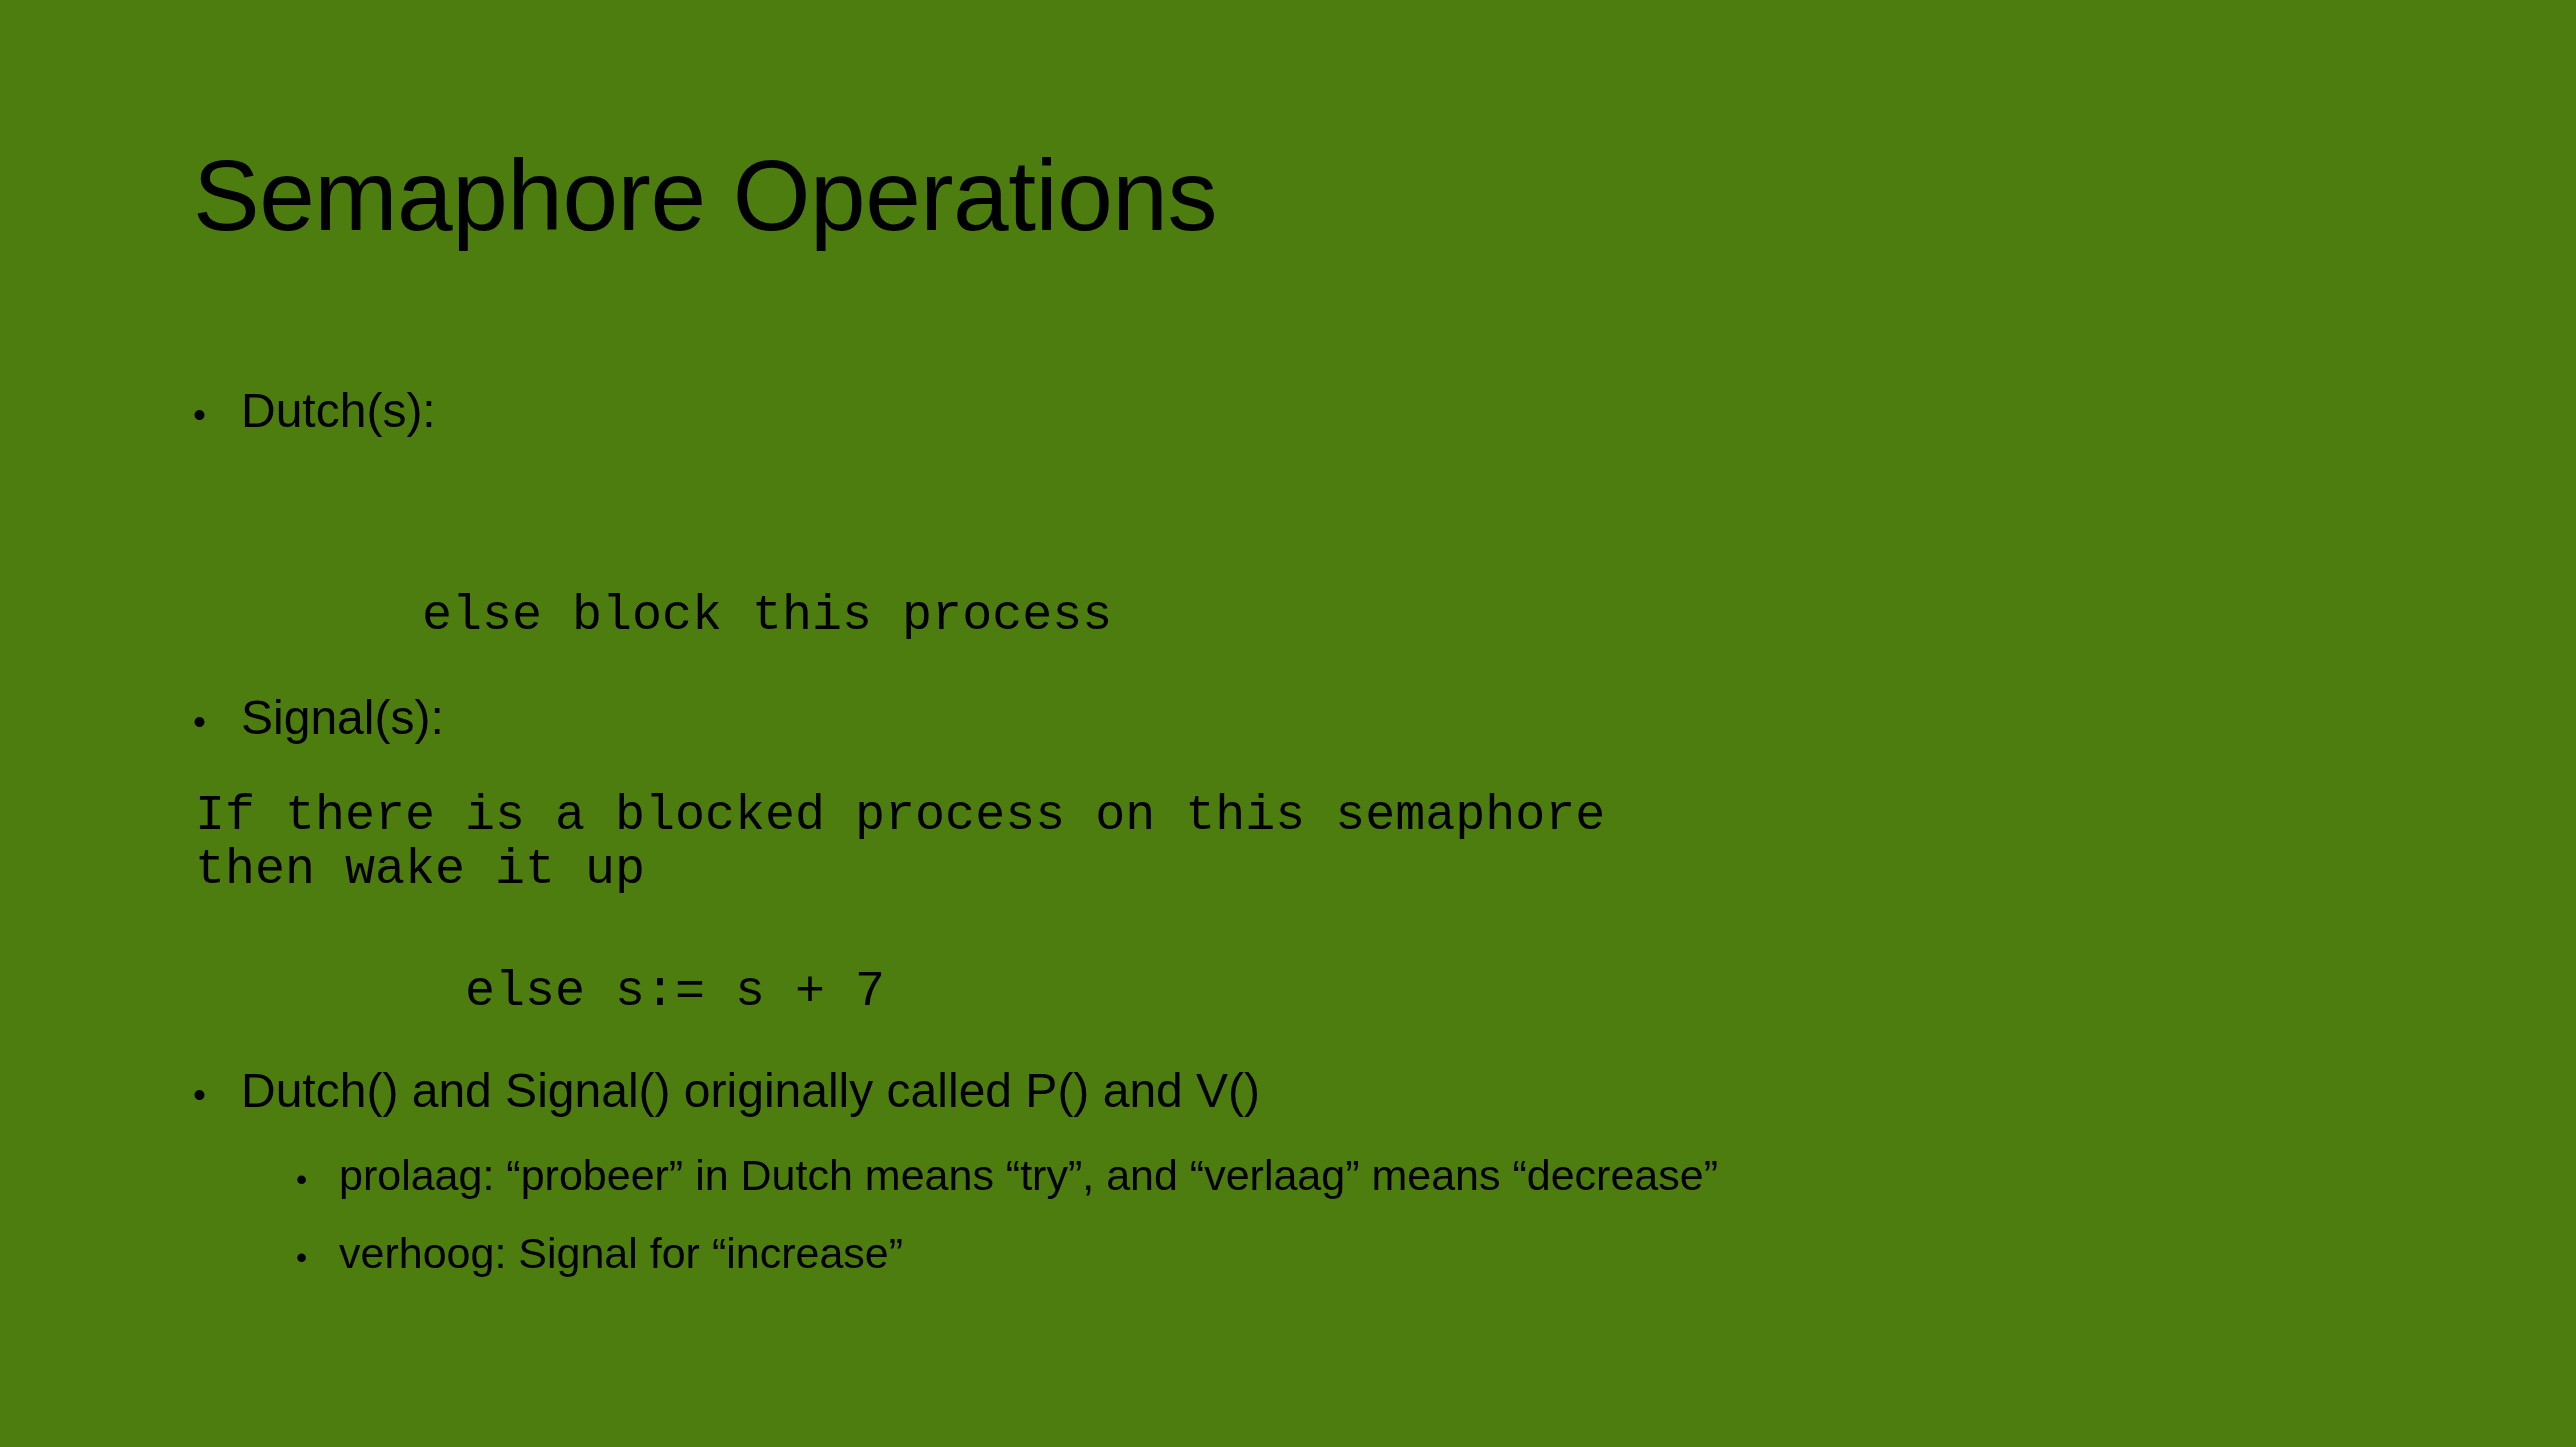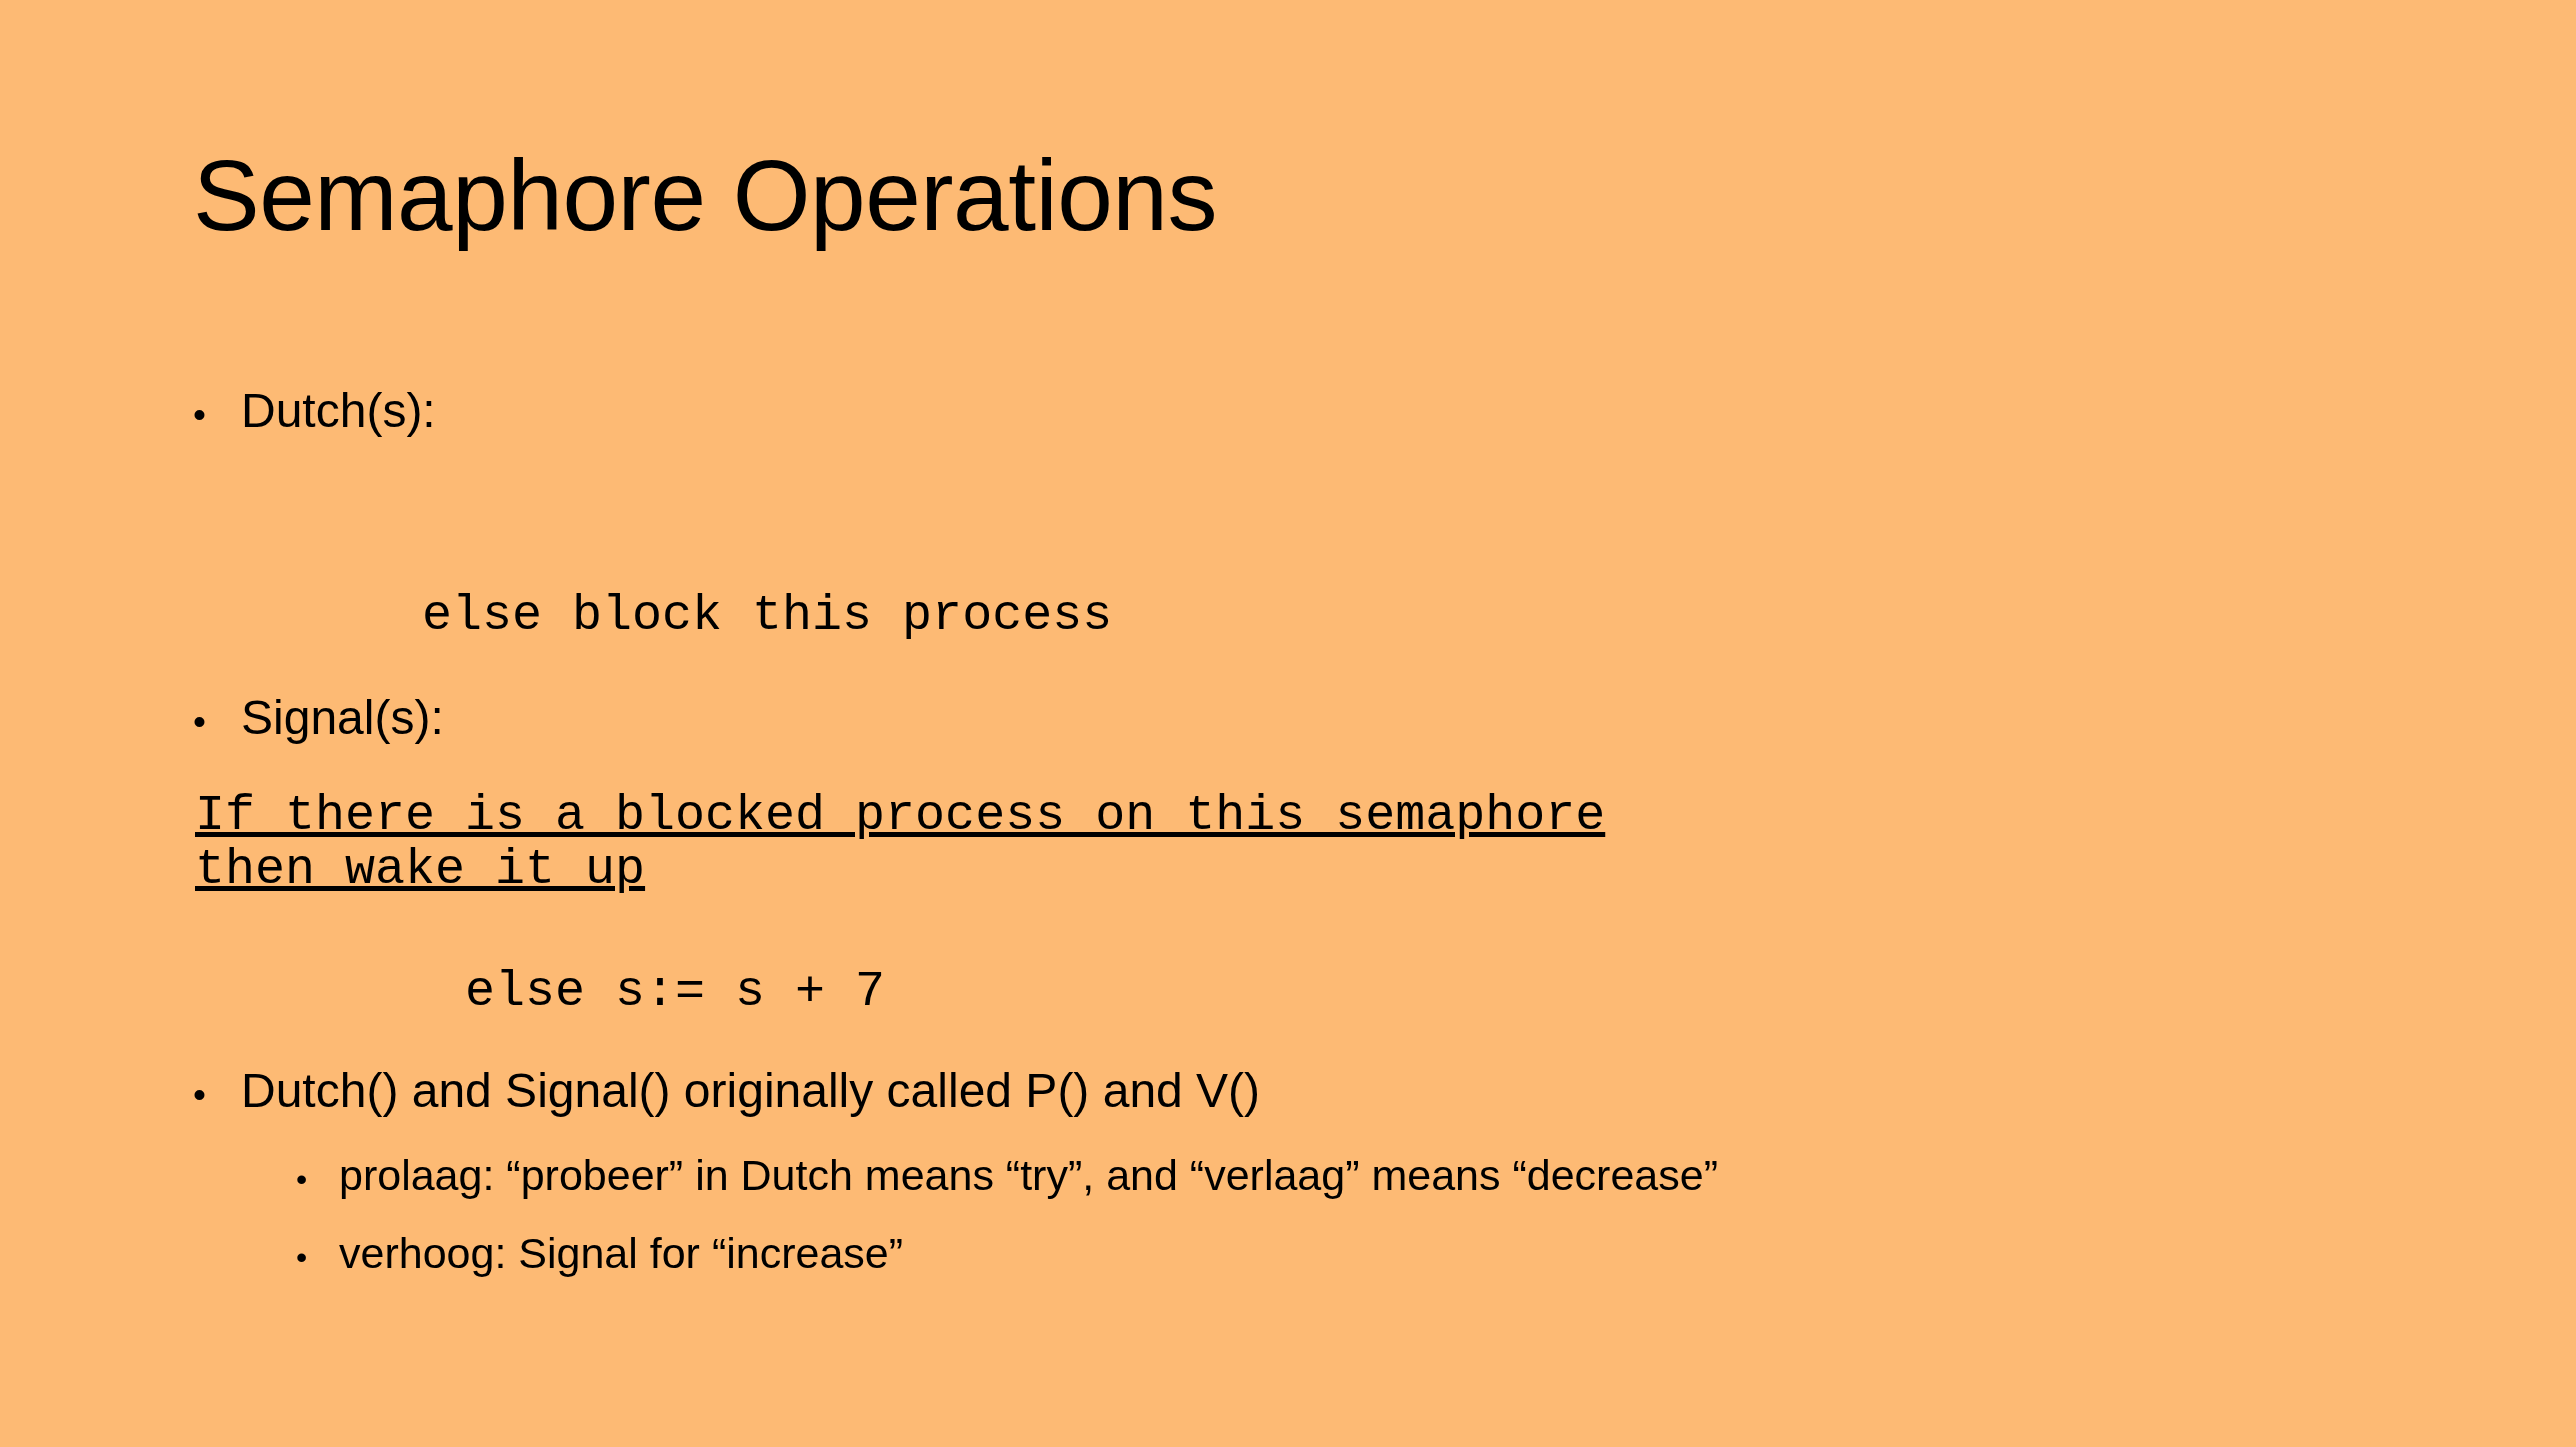--- a/index.html
+++ b/index.html
@@ -6,21 +6,21 @@
   html, body {
     margin: 0;
     padding: 0;
     background: #ffffff;
   }
 
   .slide {
     position: relative;
     width: 2576px;
     height: 1447px;
-    background: #fdba74;
+    background: #4d7c0f;
     overflow: hidden;
     font-family: "Liberation Sans", sans-serif;
     color: #000000;
     -webkit-font-smoothing: antialiased;
   }
 
   
   .slide-title {
     position: absolute;
     left: 193px;
@@ -108,21 +108,20 @@
 
   
   .code-wrap {
     font-family: "Liberation Mono", "DejaVu Sans Mono", monospace;
     font-size: 50px;
     font-weight: 400;
     line-height: 1.08;
     white-space: pre-line;
     color: #000000;
     width: 2288px;
-    text-decoration: underline;
   }
 </style>
 </head>
 <body>
 
 <div class="slide">
 
   <div class="slide-title">Semaphore Operations</div>
 
   <div class="body">

